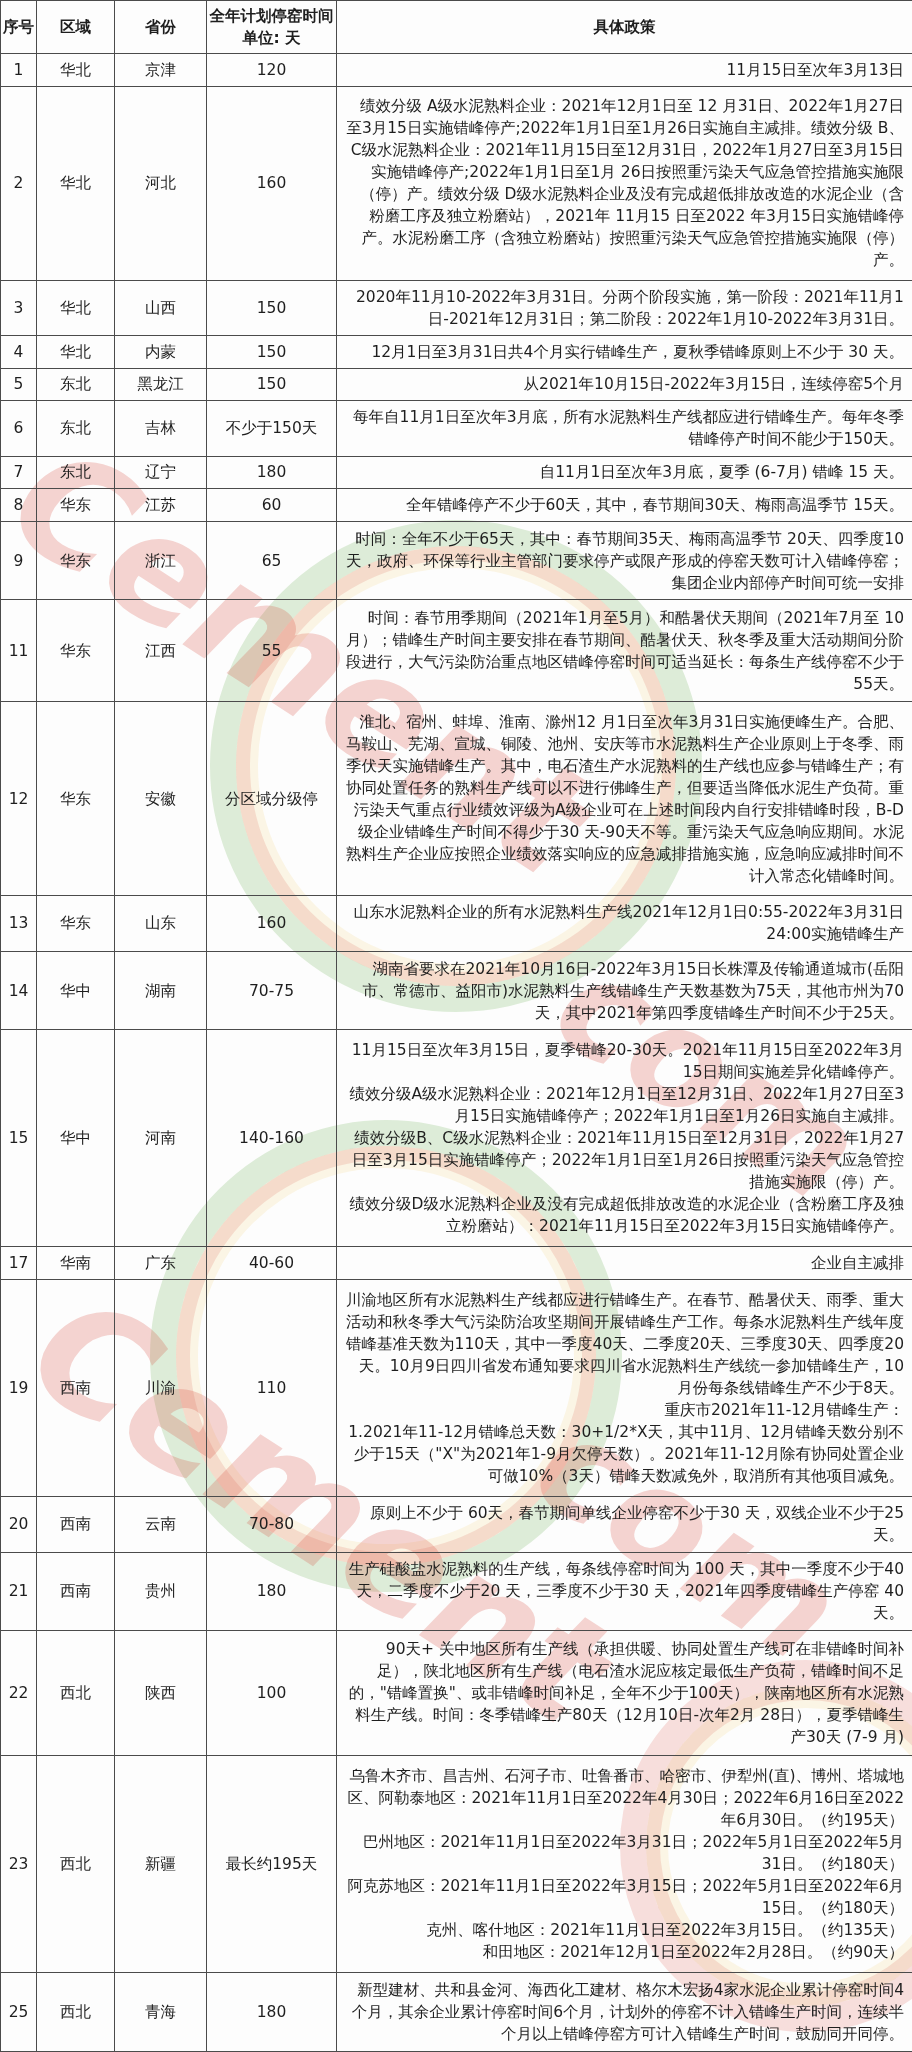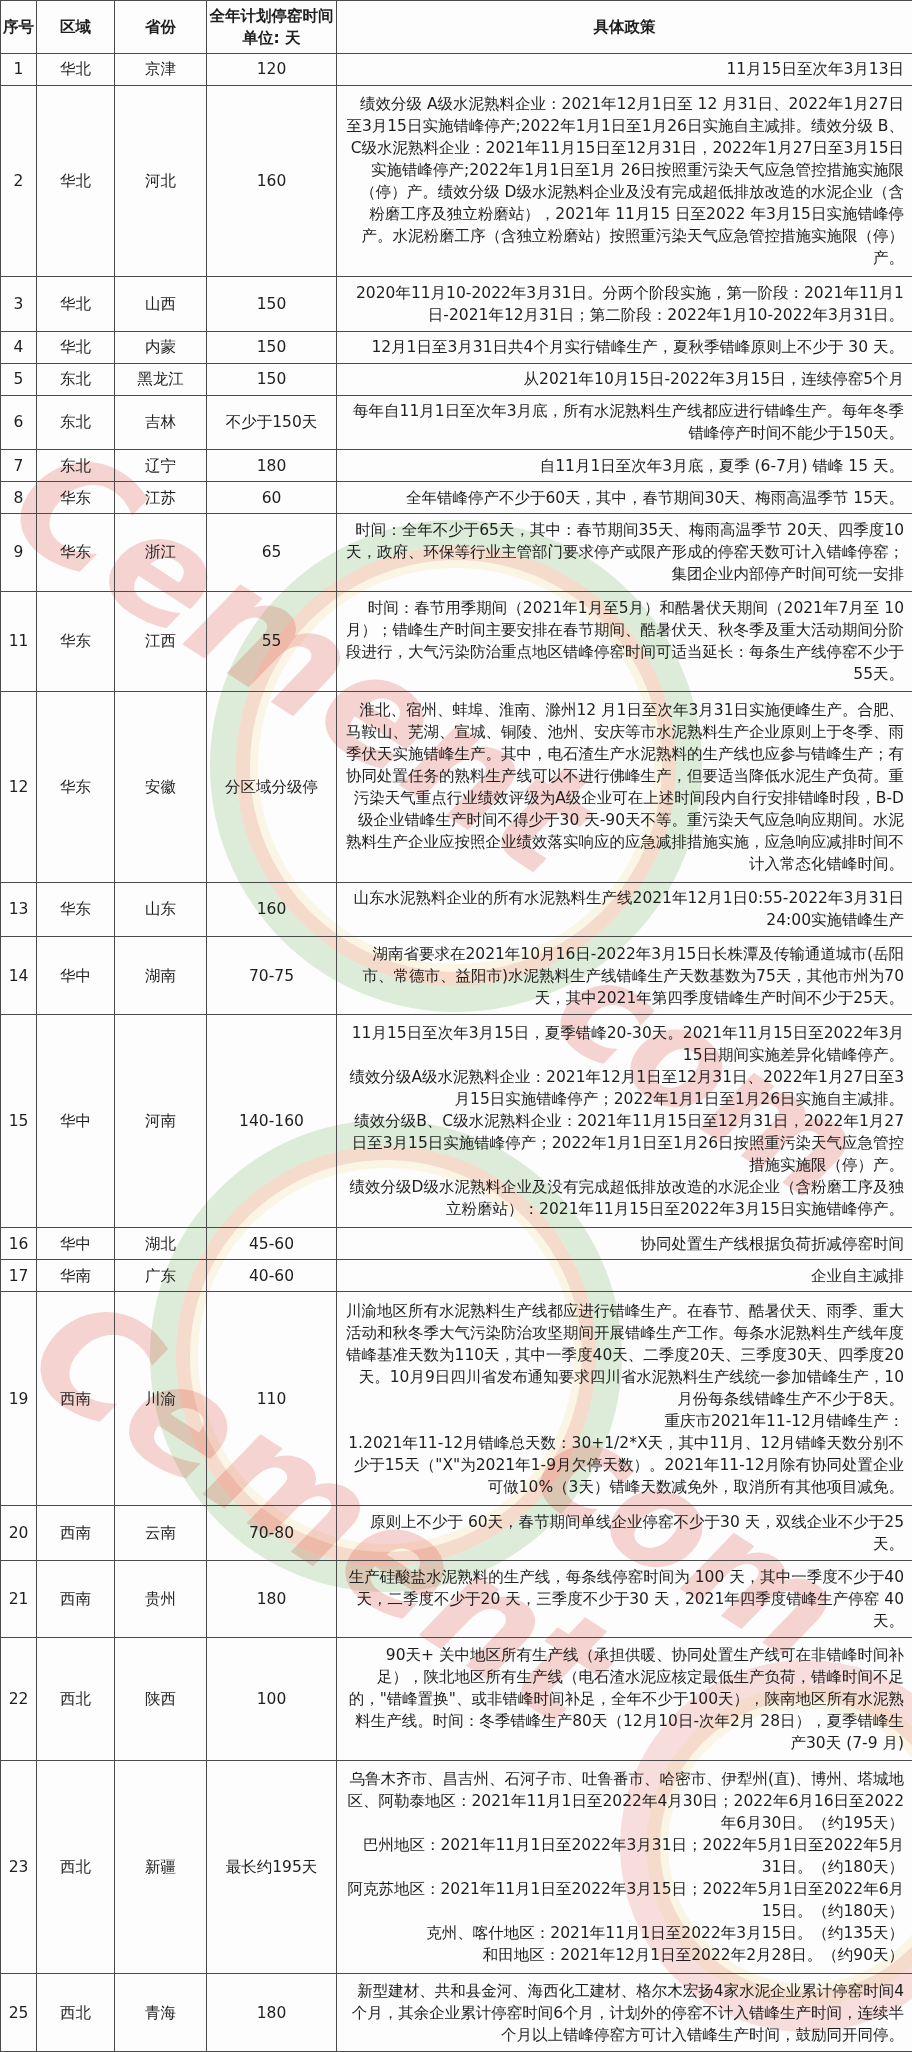--- a/index.html
+++ b/index.html
@@ -166,27 +166,20 @@
         <td>15</td>
         <td>华中</td>
         <td>河南</td>
         <td>140-160</td>
         <td class="policy">11月15日至次年3月15日，夏季错峰20-30天。2021年11月15日至2022年3月15日期间实施差异化错峰停产。
 绩效分级A级水泥熟料企业：2021年12月1日至12月31日、2022年1月27日至3月15日实施错峰停产；2022年1月1日至1月26日实施自主减排。
 绩效分级B、C级水泥熟料企业：2021年11月15日至12月31日，2022年1月27日至3月15日实施错峰停产；2022年1月1日至1月26日按照重污染天气应急管控措施实施限（停）产。
 绩效分级D级水泥熟料企业及没有完成超低排放改造的水泥企业（含粉磨工序及独立粉磨站）：2021年11月15日至2022年3月15日实施错峰停产。</td>
       </tr>
       <tr>
-        <td>16</td>
-        <td>华中</td>
-        <td>湖北</td>
-        <td>45-60</td>
-        <td class="policy">协同处置生产线根据负荷折减停窑时间</td>
-      </tr>
-      <tr>
         <td>17</td>
         <td>华南</td>
         <td>广东</td>
         <td>40-60</td>
         <td class="policy">企业自主减排</td>
       </tr>
       <tr>
         <td>19</td>
         <td>西南</td>
         <td>川渝</td>

